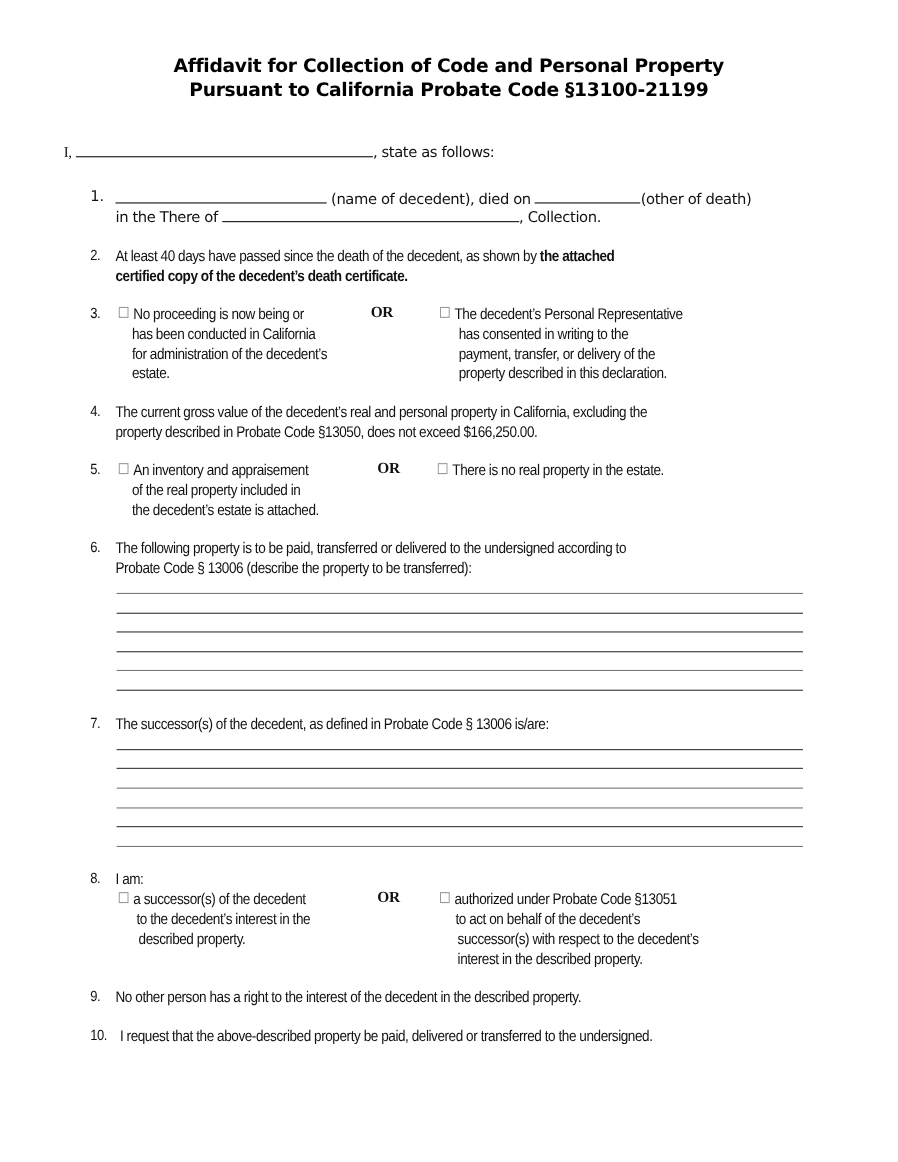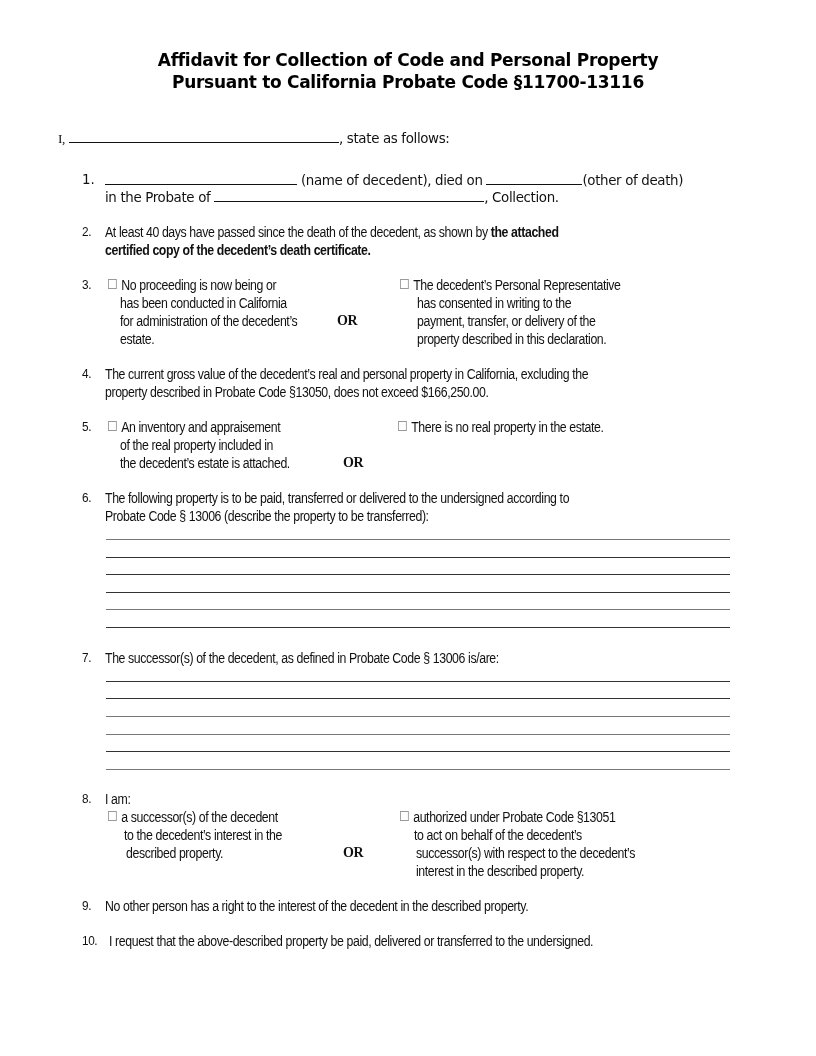--- a/index.html
+++ b/index.html
@@ -9,45 +9,45 @@
            font-family: "DejaVu Sans", sans-serif; font-weight: bold; font-size: 17px;
            letter-spacing: -0.3px; color: #000; }
   .t1 { top: 50px; }
   .t2 { top: 72px; }
   .txt { position: absolute; font-size: 13.4px; letter-spacing: -0.35px; line-height: 18px;
          white-space: nowrap; color: #111; }
   .narrow { font-family: "Liberation Sans", sans-serif; font-size: 14px; letter-spacing: -0.45px; transform: scaleX(0.88); transform-origin: left top; }
   .serif { font-family: "Liberation Serif", serif; }
   .num { position: absolute; font-size: 13.4px; line-height: 18px; }
   .blank { display: inline-block; border-bottom: 1px solid #111; height: 13px; vertical-align: baseline; }
-  .or { font-family: "Liberation Serif", serif; font-weight: bold; font-size: 14px; margin-top: 36px; }
+  .or { font-family: "Liberation Serif", serif; font-weight: bold; font-size: 14px; }
   .cb { display: inline-block; width: 8px; height: 8px; border: 1px solid #999; margin-right: 5px; vertical-align: 1px; }
   .rule { position: absolute; left: 106px; width: 624px; height: 0; border-top: 1.5px solid #333; }
   .rule.g { border-top-color: #777; }
   b { font-weight: bold; }
 </style>
 </head>
 <body>
 
 <div class="title t1">Affidavit for Collection of Code and Personal Property</div>
-<div class="title t2">Pursuant to California Probate Code §11700-13116</div>
+<div class="title t2">Pursuant to California Probate Code §13100-21199</div>
 
 <div class="txt" style="left:58px; top:117px;margin-top:12px;">
   <span class="serif">I,</span>
   <span class="blank" style="width:270px;"></span><span>, state as follows:</span>
 </div>
 
 <div class="num" style="left:82px; top:171px;">1.</div>
 <div class="txt" style="left:105px; top:171px;">
   <span class="blank" style="width:192px;"></span>
   <span>(name of decedent), died on</span>
   <span class="blank" style="width:96px;"></span><span>(other of death)</span>
 </div>
 <div class="txt" style="left:105px; top:188px;">
-  <span>in the Probate of</span>
+  <span>in the There of</span>
   <span class="blank" style="width:270px;"></span><span>, Collection.</span>
 </div>
 
 <div class="num narrow" style="left:82px; top:223px;">2.</div>
 <div class="txt narrow" style="left:105px; top:223px;">
   <span>At least 40 days have passed since the death of the decedent, as shown by</span>
   <b>the attached</b>
 </div>
 <div class="txt narrow" style="left:105px; top:241px;">
   <b>certified copy of the decedent’s death certificate.</b>

